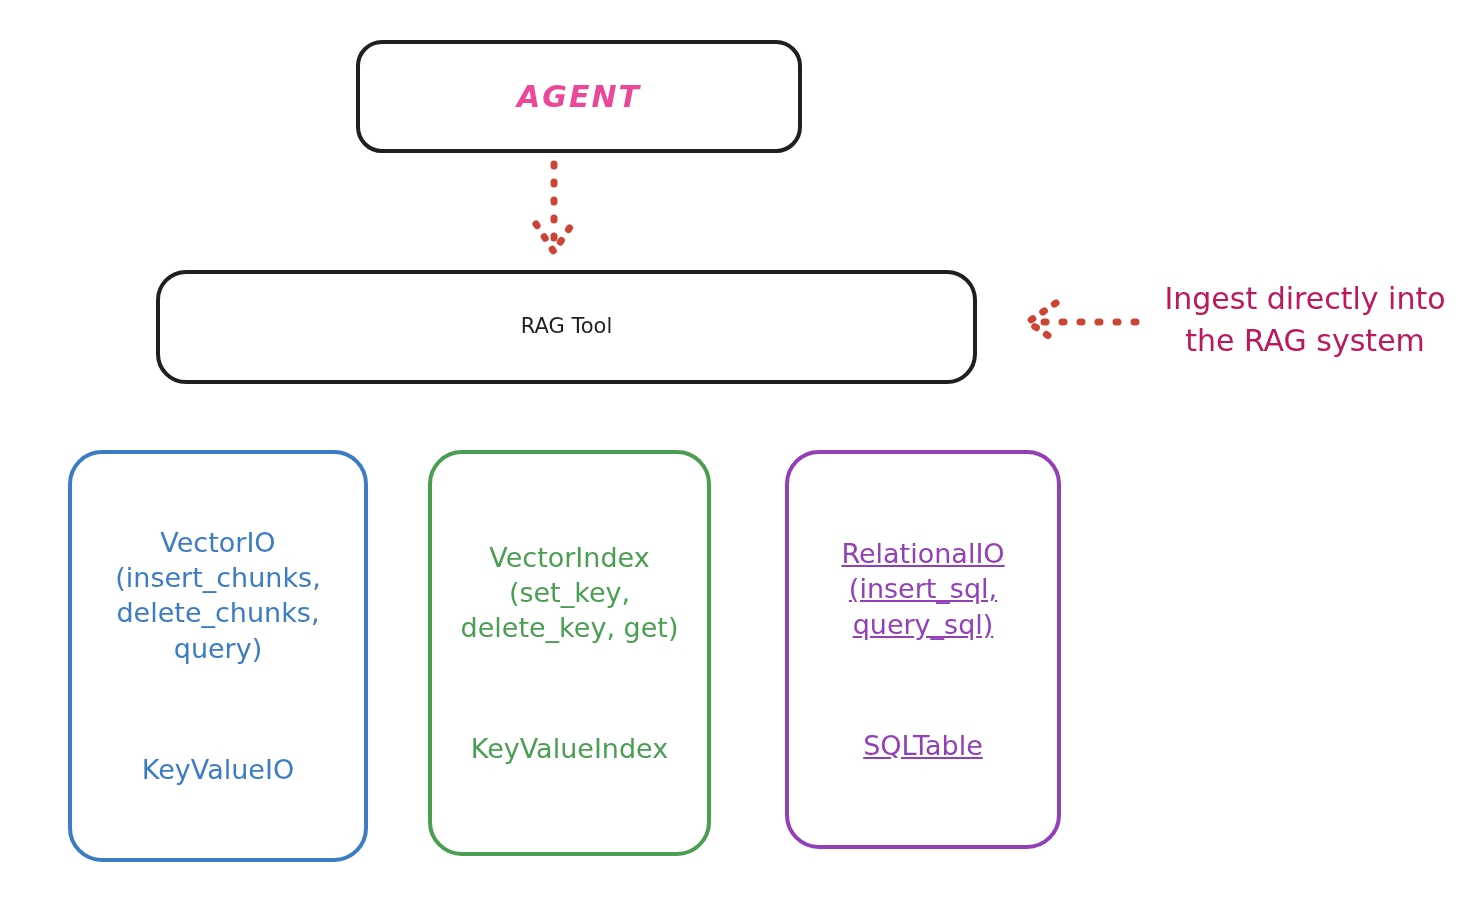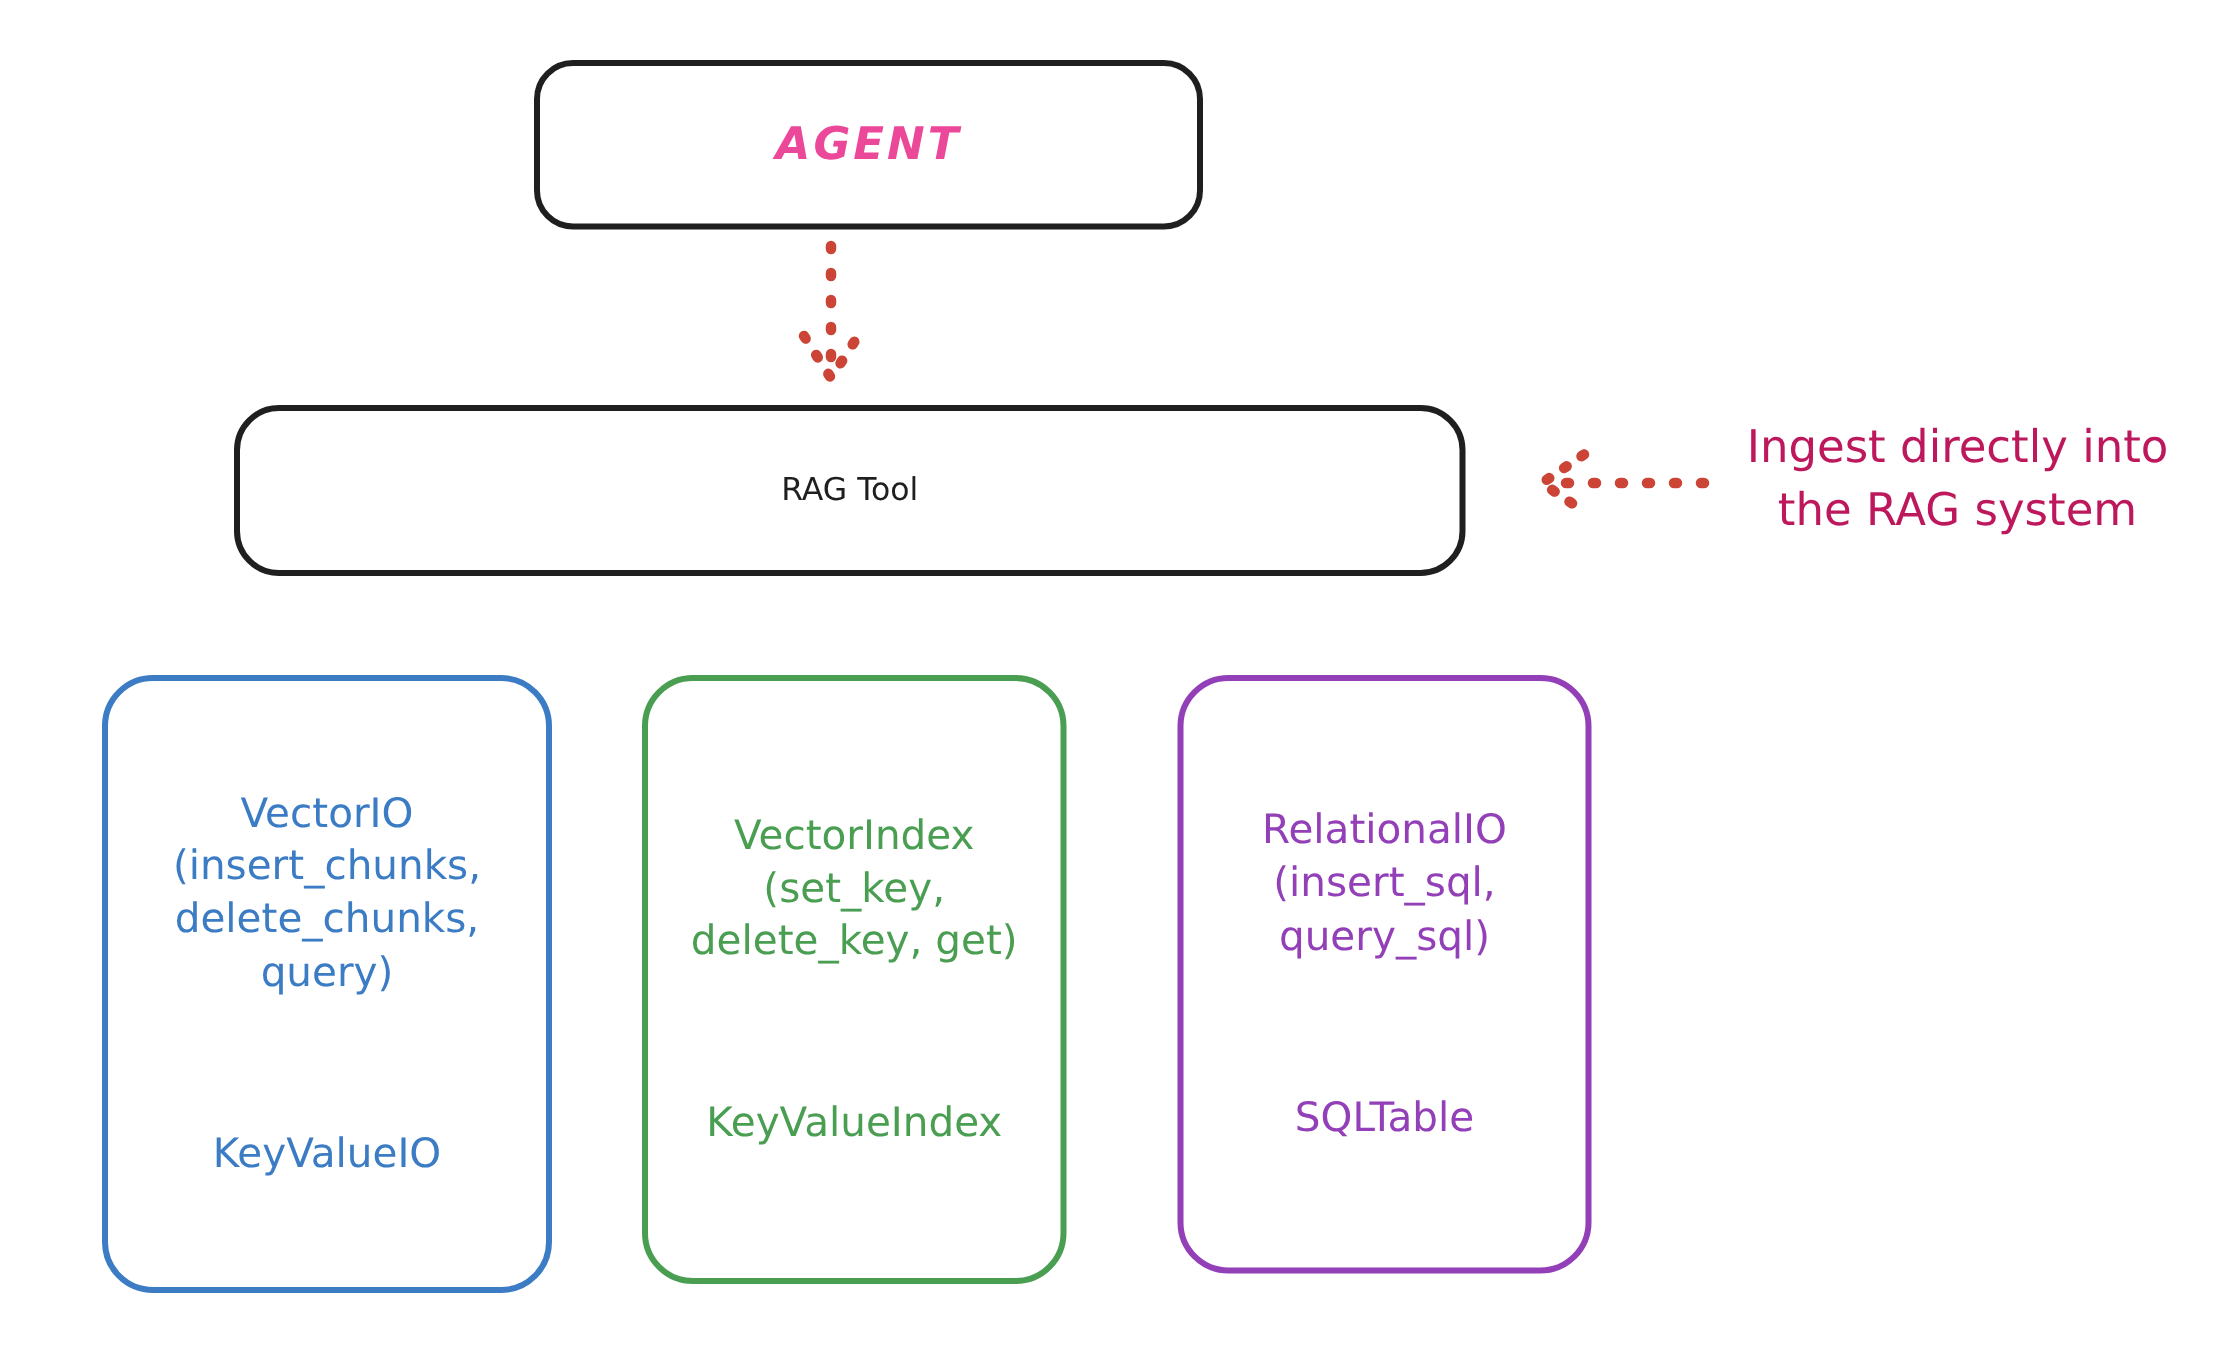--- a/index.html
+++ b/index.html
@@ -82,21 +82,21 @@
   #keyvalueio-node {
     left: 428px; top: 450px; width: 283px; height: 406px;
     border-color: #4a9e52;
   }
   #keyvalueio-node .node-label { color: #4a9e52; }
 
   #relationalio-node {
     left: 785px; top: 450px; width: 276px; height: 399px;
     border-color: #9340b8;
   }
-  #relationalio-node .node-label { color: #9340b8; }
+  #relationalio-node .node-label { color: #9340b8; text-decoration: underline; }
 
   .provider .api-label { margin-bottom: 46px; }
 
   
   .arrow-svg {
     position: absolute;
     overflow: visible;
   }
   #agent-to-ragtool-arrow { left: 500px; top: 160px; }
   #ingest-arrow { left: 1018px; top: 295px; }

